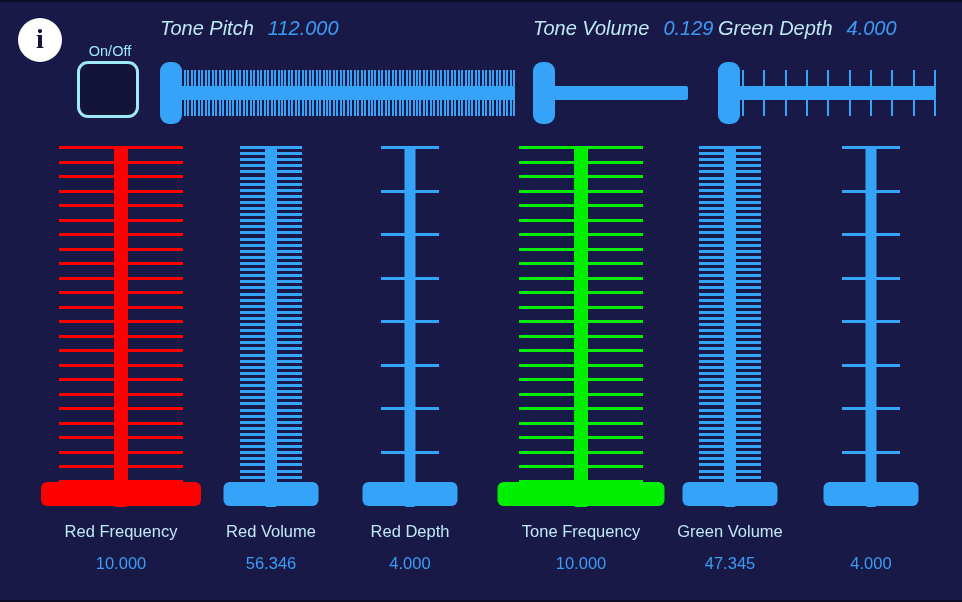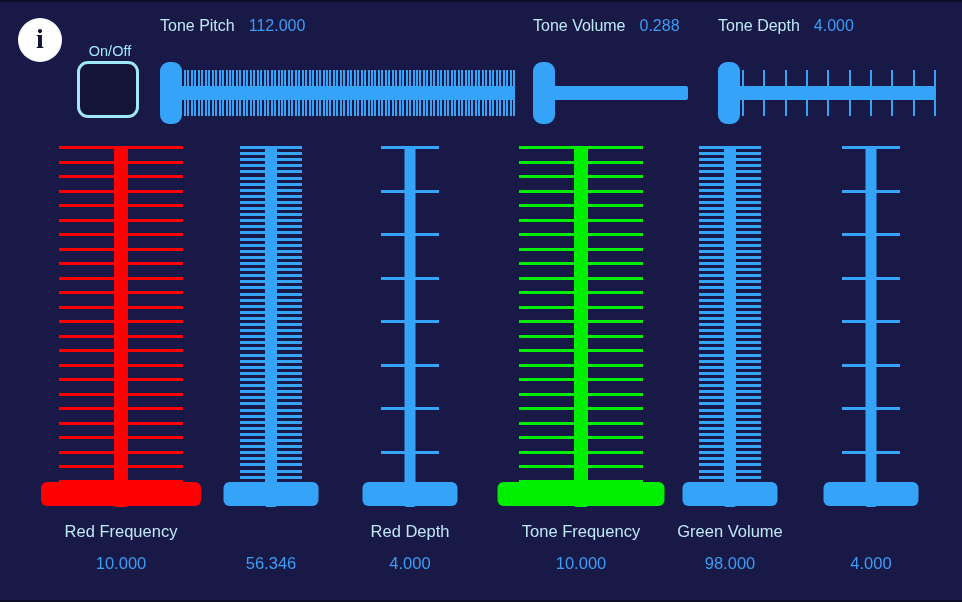--- a/index.html
+++ b/index.html
@@ -69,21 +69,22 @@
 
   
   .hslider {
     position: absolute;
   }
   .hslider .hcaption {
     position: absolute;
     top: -45px;
     left: 0;
     white-space: nowrap;
-    font-size: 16px;
+    font-size: 20px;
+    font-style: italic;
   }
   .hslider .hname { color: #bfe8f5; }
   .hslider .hval  { color: #3b9cf5; margin-left: 14px; }
 
   .htrack-area {
     position: absolute;
     left: 0;
     top: 0;
     height: 62px;
   }
@@ -392,28 +393,28 @@
             <i class="down" style="left: 346.074px; background: rgb(53, 163, 247);"></i>
             <i class="up" style="left: 349.537px; background: rgb(53, 163, 247);"></i>
             <i class="down" style="left: 349.537px; background: rgb(53, 163, 247);"></i>
             <i class="up" style="left: 353px; background: rgb(53, 163, 247);"></i>
             <i class="down" style="left: 353px; background: rgb(53, 163, 247);"></i>
           </div>
           <div class="hhandle" style="left: 0px; background: rgb(53, 163, 247);"></div>
         </div>
       </div>
       <div class="hslider" style="left: 533px; top: 60px; width: 155px;">
-        <div class="hcaption"><span class="hname">Tone Volume</span><span class="hval">0.288</span></div>
+        <div class="hcaption"><span class="hname">Tone Volume</span><span class="hval">0.129</span></div>
         <div class="htrack-area" style="width: 155px;">
           <div class="htrack" style="width: 155px; background: rgb(53, 163, 247);"></div>
           <div class="hhandle" style="left: 0px; background: rgb(53, 163, 247);"></div>
         </div>
       </div>
       <div class="hslider" style="left: 718px; top: 60px; width: 218px;">
-        <div class="hcaption"><span class="hname">Tone Depth</span><span class="hval">4.000</span></div>
+        <div class="hcaption"><span class="hname">Green Depth</span><span class="hval">4.000</span></div>
         <div class="htrack-area" style="width: 218px;">
           <div class="htrack" style="width: 218px; background: rgb(53, 163, 247);"></div>
           <div class="hticks" style="width: 218px;">
             <i class="up" style="left: 24px; background: rgb(53, 163, 247);"></i>
             <i class="down" style="left: 24px; background: rgb(53, 163, 247);"></i>
             <i class="up" style="left: 45.3333px; background: rgb(53, 163, 247);"></i>
             <i class="down" style="left: 45.3333px; background: rgb(53, 163, 247);"></i>
             <i class="up" style="left: 66.6667px; background: rgb(53, 163, 247);"></i>
             <i class="down" style="left: 66.6667px; background: rgb(53, 163, 247);"></i>
             <i class="up" style="left: 88px; background: rgb(53, 163, 247);"></i>
@@ -530,20 +531,21 @@
             <i style="top: 315.368px; width: 62px; background: rgb(53, 163, 247);"></i>
             <i style="top: 321.474px; width: 62px; background: rgb(53, 163, 247);"></i>
             <i style="top: 327.579px; width: 62px; background: rgb(53, 163, 247);"></i>
             <i style="top: 333.684px; width: 62px; background: rgb(53, 163, 247);"></i>
             <i style="top: 339.789px; width: 62px; background: rgb(53, 163, 247);"></i>
             <i style="top: 345.895px; width: 62px; background: rgb(53, 163, 247);"></i>
             <i style="top: 352px; width: 62px; background: rgb(53, 163, 247);"></i>
           </div>
           <div class="vhandle" style="width: 95px; background: rgb(53, 163, 247);"></div>
         </div>
+        <div class="vlabel">Red Volume</div>
         <div class="vvalue">56.346</div>
       </div>
       <div class="vcol" style="left: 330px;">
         <div class="vtrack-area">
           <div class="vtrack" style="width: 11px; background: rgb(53, 163, 247);"></div>
           <div class="vticks">
             <i style="top: 4px; width: 58px; background: rgb(53, 163, 247);"></i>
             <i style="top: 47.5px; width: 58px; background: rgb(53, 163, 247);"></i>
             <i style="top: 91px; width: 58px; background: rgb(53, 163, 247);"></i>
             <i style="top: 134.5px; width: 58px; background: rgb(53, 163, 247);"></i>
@@ -652,21 +654,21 @@
             <i style="top: 321.474px; width: 62px; background: rgb(53, 163, 247);"></i>
             <i style="top: 327.579px; width: 62px; background: rgb(53, 163, 247);"></i>
             <i style="top: 333.684px; width: 62px; background: rgb(53, 163, 247);"></i>
             <i style="top: 339.789px; width: 62px; background: rgb(53, 163, 247);"></i>
             <i style="top: 345.895px; width: 62px; background: rgb(53, 163, 247);"></i>
             <i style="top: 352px; width: 62px; background: rgb(53, 163, 247);"></i>
           </div>
           <div class="vhandle" style="width: 95px; background: rgb(53, 163, 247);"></div>
         </div>
         <div class="vlabel">Green Volume</div>
-        <div class="vvalue">98.000</div>
+        <div class="vvalue">47.345</div>
       </div>
       <div class="vcol" style="left: 791px;">
         <div class="vtrack-area">
           <div class="vtrack" style="width: 11px; background: rgb(53, 163, 247);"></div>
           <div class="vticks">
             <i style="top: 4px; width: 58px; background: rgb(53, 163, 247);"></i>
             <i style="top: 47.5px; width: 58px; background: rgb(53, 163, 247);"></i>
             <i style="top: 91px; width: 58px; background: rgb(53, 163, 247);"></i>
             <i style="top: 134.5px; width: 58px; background: rgb(53, 163, 247);"></i>
             <i style="top: 178px; width: 58px; background: rgb(53, 163, 247);"></i>

